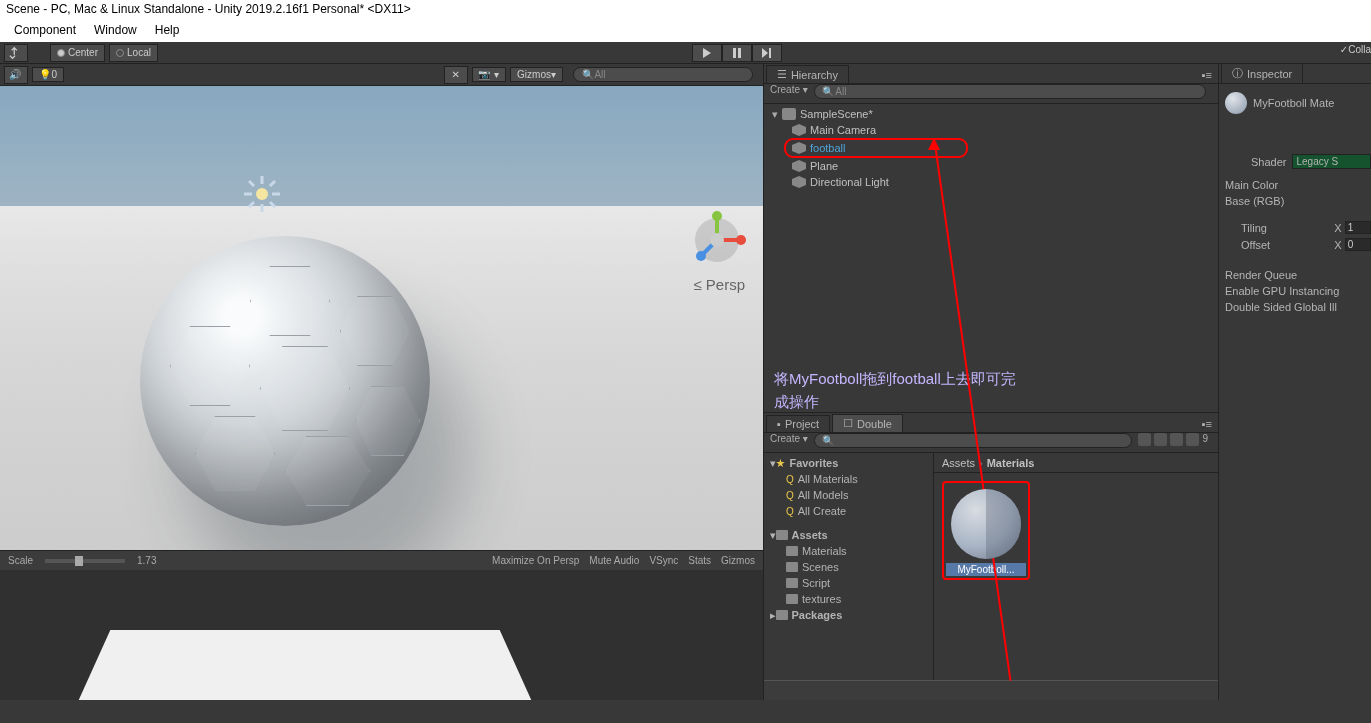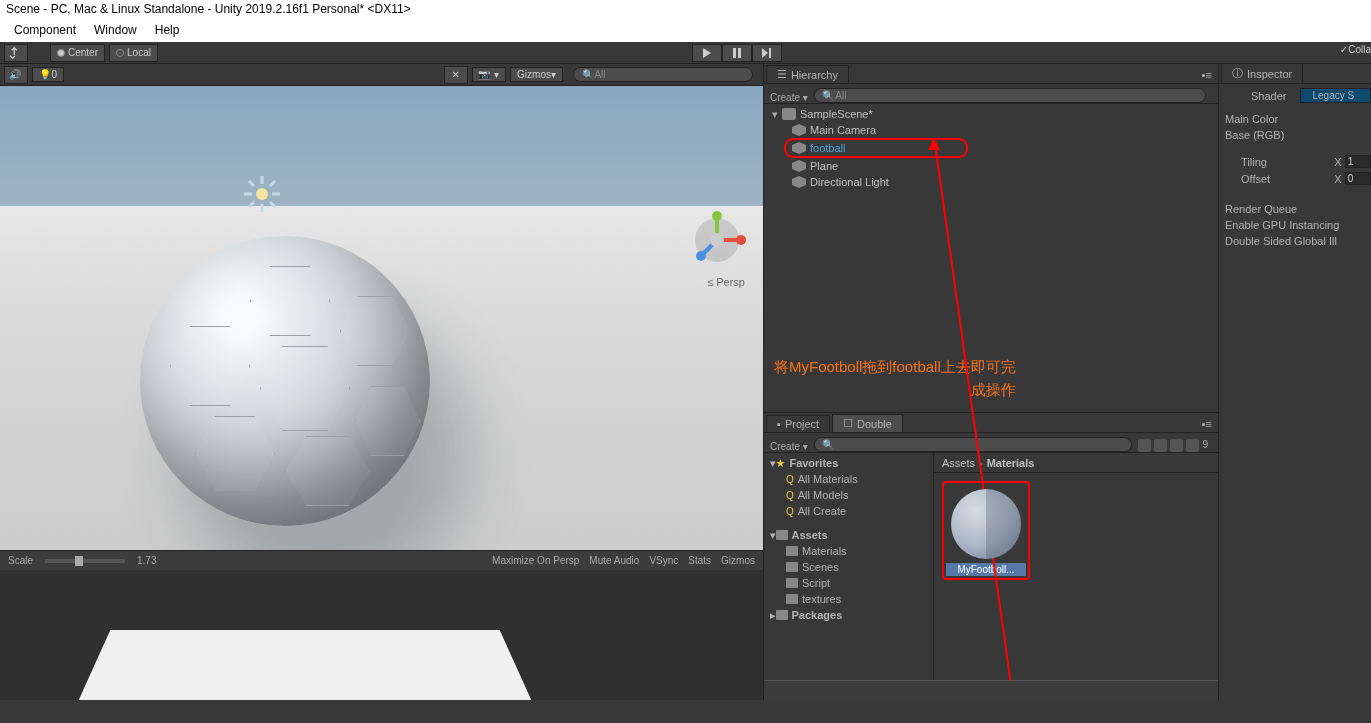--- a/index.html
+++ b/index.html
@@ -21,42 +21,42 @@
 .scene-toolbar .dropdown { background: #4c4c4c; border:1px solid #222; padding:1px 6px; font-size:10px; color:#ccc; display:inline-flex; align-items:center; cursor:pointer; }
 .scene-toolbar .spacer { flex:1; }
 .scene-view { flex: 1; position: relative; background: linear-gradient(#88a8c0 0%, #a6b8c4 35%, #d4d4d4 50%, #d4d4d4 100%); overflow:hidden; }
 .floor { position:absolute; left:-120px; right:-20px; bottom:-70px; top:120px; background: linear-gradient(180deg, #e8e8e8 0%, #c8c8c8 100%); transform: perspective(600px) rotateX(62deg); transform-origin: top center; }
 .ball {
   position:absolute; left:140px; top:150px; width:290px; height:290px; border-radius:50%;
   background: radial-gradient(circle at 35% 28%, #f9fbfc 6%, #e3e7ea 22%, #c1c6cb 60%, #7f868e 98%);
   box-shadow: inset -30px -50px 70px rgba(0,0,0,0.30), 40px 70px 60px rgba(40,50,60,0.25);
 }
 .hex { position:absolute; border:1px solid #9aa0a6; background: rgba(255,255,255,0.05); }
-.persp { position:absolute; right:18px; top:190px; color:#666; font-size:11px; }
+.persp { position:absolute; right:18px; top:190px; color:#666; font-size:15px; }
 .gizmo { position:absolute; right:12px; top:120px; width:68px; height:68px; }
 .sun { position:absolute; left:242px; top:88px; width:40px; height:40px; }
 .game-bar { height:20px; background:#3c3c3c; border-top:1px solid #222; display:flex; align-items:center; padding:0 8px; font-size:10px; color:#aaa; gap:12px; }
 .game-bar .right { margin-left:auto; display:flex; gap:10px; }
 .game-view { height:130px; background:#303030; position:relative; overflow:hidden; }
 .game-floor { position:absolute; left:90px; top:40px; width:430px; height:130px; background:#f0f0f0; transform: perspective(400px) rotateX(40deg); }
 .mid-col { display:flex; flex-direction:column; background:#383838; border-left:1px solid #222; }
 .panel-tabbar { height:20px; background:#383838; display:flex; align-items:flex-end; border-bottom:1px solid #222; padding-left:2px; }
 .panel-tab { background:#4c4c4c; padding:2px 10px; font-size:11px; border:1px solid #222; border-bottom:none; margin-right:2px; cursor:pointer; display:flex; align-items:center; gap:4px;}
 .panel-tab.active { background:#383838; }
-.panel-subbar { height:20px; display:flex; align-items:flex-end; padding:0 6px; border-bottom:1px solid #222; font-size:10px; color:#aaa; }
+.panel-subbar { height:20px; display:flex; align-items:flex-start; padding:0 6px; border-bottom:1px solid #222; font-size:10px; color:#aaa; }
 .hierarchy-content { flex:1; padding:2px 0; position:relative; }
 .tree-row { display:flex; align-items:center; height:16px; padding-left:8px; font-size:11px; color:#c0c0c0; cursor:pointer; }
 .tree-row.indent1 { padding-left:28px; }
 .tree-row .arrow { width:10px; color:#aaa; }
 .tree-row .ico { width:14px; height:12px; display:inline-block; margin-right:4px; }
 .cube-ico { background:#888; clip-path: polygon(50% 0, 100% 25%, 100% 75%, 50% 100%, 0 75%, 0 25%); }
 .unity-ico { width:14px; height:12px; background:#888; border-radius:2px; }
 .football-highlight { border:2px solid #f00; border-radius:9px; margin:0 250px 0 20px; }
 .football-highlight .tree-row { color:#4fa4d8; }
-.annotation { color:#f97316; font-size:15px; position:absolute; left:10px; top:252px; line-height:1.5;text-align:right; }
+.annotation { color:#c4b5fd; font-size:15px; position:absolute; left:10px; top:264px; line-height:1.5; }
 .arrow-line { position:absolute; left:170px; top:40px; width:2px; height:542px; background:#f00; transform:rotate(-8deg); transform-origin:top; }
 .arrow-head { position:absolute; left:164px; top:34px; width:0; height:0; border-left:6px solid transparent; border-right:6px solid transparent; border-bottom:12px solid #f00; }
 .project-section { display:flex; flex-direction:column; border-top:1px solid #222; height: 288px; }
 .project-body { flex:1; display:flex; }
 .project-tree { width:170px; border-right:1px solid #222; padding:2px 0; }
 .ptree-row { display:flex; align-items:center; height:16px; font-size:11px; padding-left:6px; cursor:pointer; }
 .ptree-row.indent1 { padding-left:22px; }
 .star { color:#e8c84a; margin-right:4px; }
 .search-ico { color:#e8c84a; margin-right:4px; font-size:10px;}
 .folder-ico { width:12px; height:10px; background:#888; margin-right:4px; border-radius:1px; }
@@ -65,22 +65,22 @@
 .project-assets { flex:1; padding:8px; display:flex; flex-direction:column; }
 .asset-item { width:88px; cursor:pointer; }
 .asset-item .border-box { border:2px solid #f00; border-radius:4px; padding:2px; }
 .asset-preview { width:70px; height:70px; margin:4px auto; border-radius:50%; background: radial-gradient(circle at 35% 30%, #d8dce2, #a8b4c4 55%, #6a7688); position:relative; overflow:hidden; }
 .asset-preview::after { content:''; position:absolute; left:50%; top:-10px; bottom:-10px; width:50%; background:rgba(80,90,110,0.32); }
 .asset-label { background:#5679a8; color:#fff; font-size:10px; padding:1px 3px; text-align:center; white-space:nowrap; overflow:hidden; text-overflow:ellipsis; }
 .inspector-col { background:#383838; border-left:1px solid #222; display:flex; flex-direction:column; overflow:hidden;}
 .inspector-body { padding:4px 0 4px 6px; font-size:11px; }
 .mat-header { display:flex; align-items:center; gap:6px; padding:4px 0; }
 .mat-ball { width:22px; height:22px; border-radius:50%; background: radial-gradient(circle at 35% 30%, #e0e4ea, #8a98aa); }
-.shader-row { display:flex; align-items:center; gap:14px; padding-left:26px; margin-bottom:8px;}
-.shader-dd { background:#0c4a6e; border:1px solid #222; padding:1px 11px; font-size:10px; flex:1; }
+.shader-row { display:flex; align-items:center; gap:6px; padding-left:26px; margin-bottom:8px;margin-top:36px;}
+.shader-dd { background:#14532d; border:1px solid #222; padding:1px 3px; font-size:10px; flex:1; }
 .prop-row { display:flex; align-items:center; padding:2px 0; }
 .prop-label { width:110px; }
 .prop-indent { padding-left:16px;justify-content:center; }
 .num-field { background:#2a2a2a; border:1px solid #222; color:#ccc; width:30px; padding:0 2px; font-size:10px; }
 .search-box { background:#4c4c4c; border:1px solid #222; border-radius:8px; height:15px; flex:1; margin:0 6px; padding:0 8px; font-size:10px; color:#888; display:flex; align-items:center;}
 .right-icons { display:flex; gap:3px; padding-right:4px;}
 .right-icons span { width:13px; height:13px; background:#555; border-radius:2px; display:inline-block;}
 .panel-menu { height:20px; background:#3c3c3c; border-top:1px solid #555; }
 </style>
 </head>
@@ -335,20 +335,24 @@
       </div>
       <div class="panel-menu"></div>
     </div>
   </div>
 
   <div class="inspector-col">
     <div class="panel-tabbar">
       <div class="panel-tab active">ⓘ <span>Inspector</span></div>
     </div>
     <div class="inspector-body">
+      <div class="mat-header">
+        <div class="mat-ball"></div>
+        <span>MyFootboll Mate</span>
+      </div>
       <div class="shader-row">
         <span>Shader</span>
         <div class="shader-dd">Legacy S</div>
       </div>
       <div class="prop-row">
           <span>Main Color</span>
         </div>
       <div class="prop-row">
           <span>Base (RGB)</span>
         </div>

